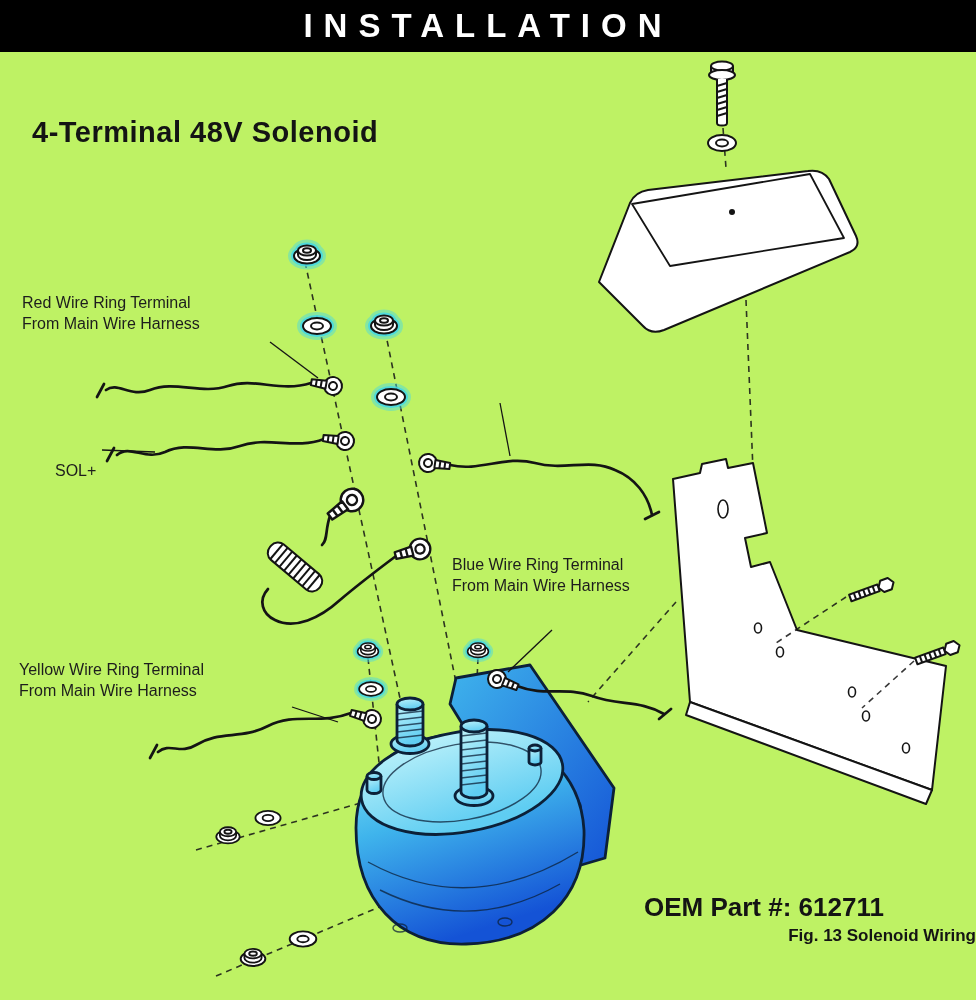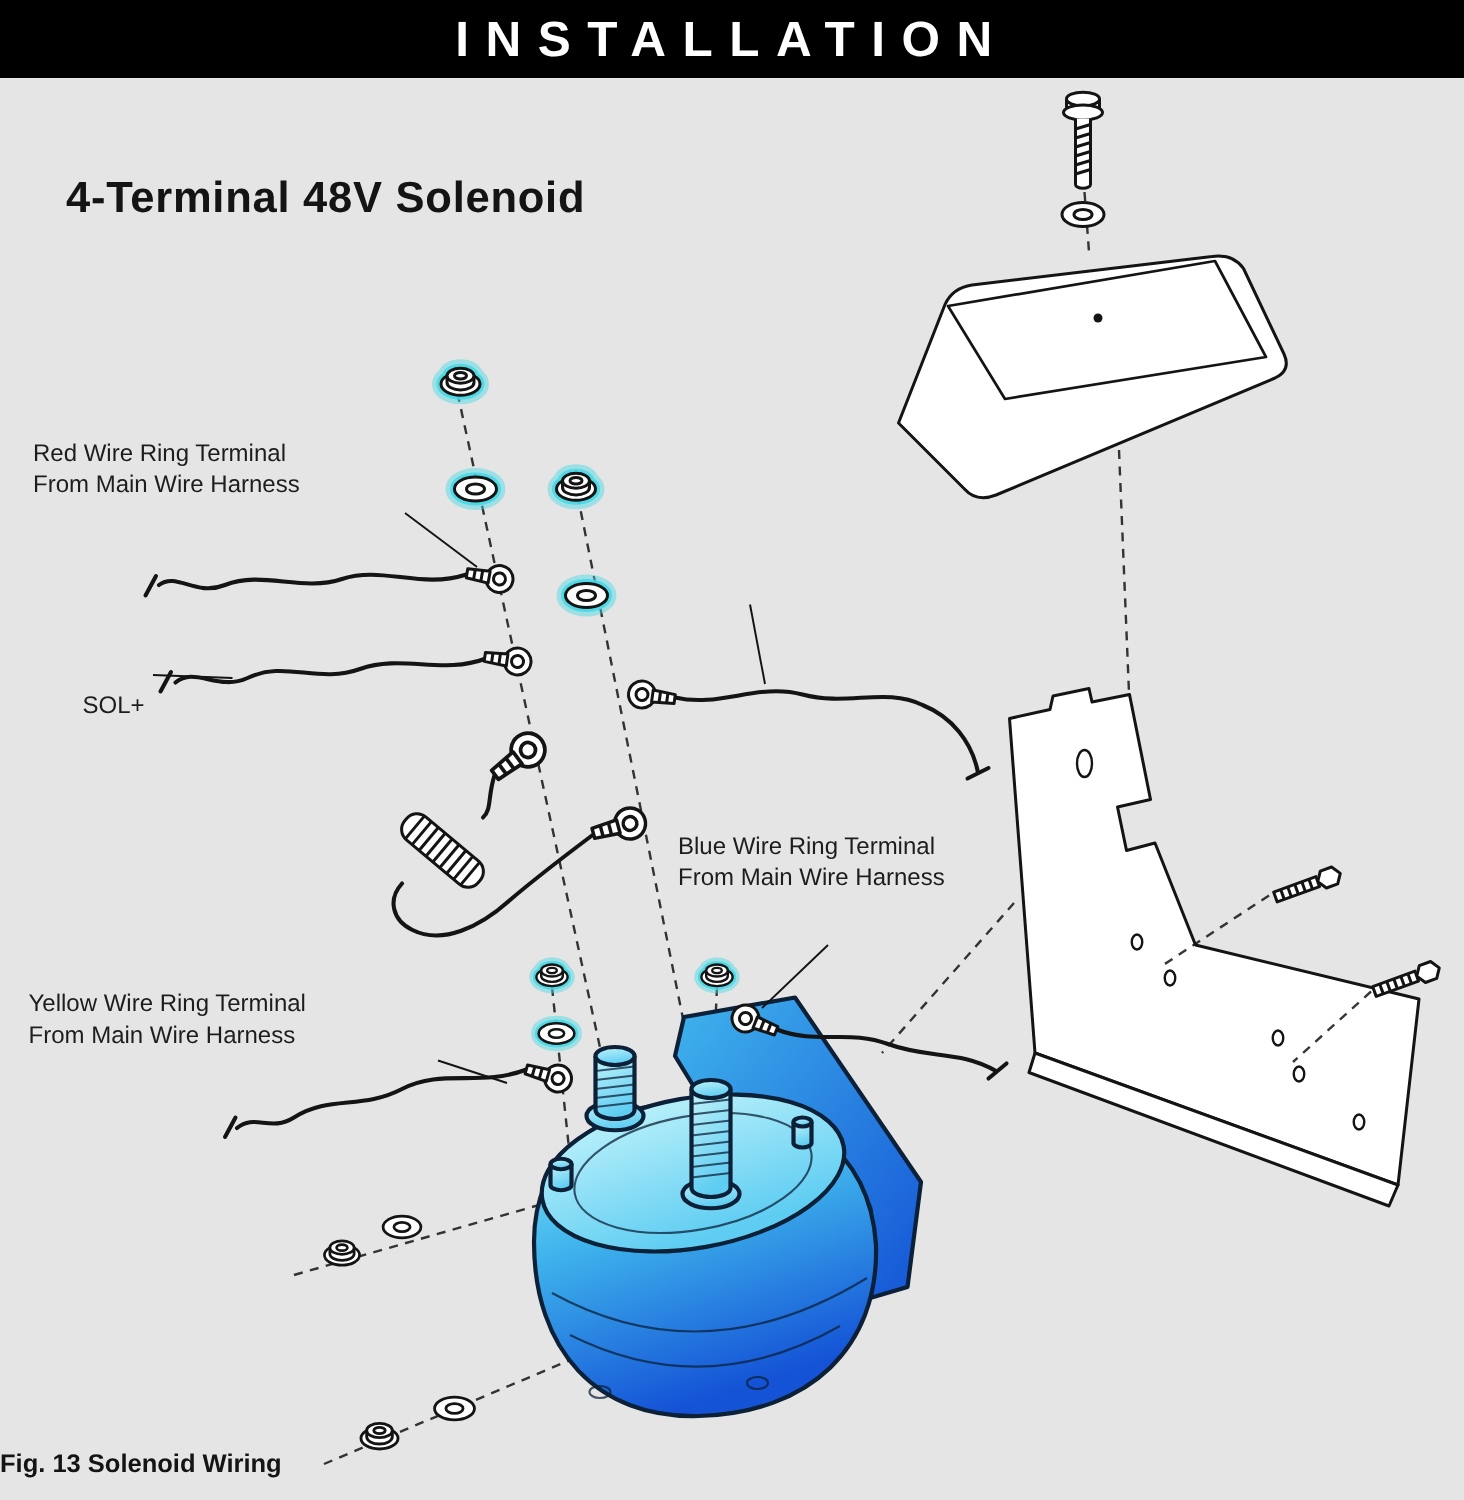--- a/index.html
+++ b/index.html
@@ -2,33 +2,33 @@
 <html style="--ink: #141414; --banner-bg: #000000; --banner-text: #ffffff; --highlight: #45d8e6; --sol-light: #8feef8; --sol-mid: #3fb4ec; --sol-deep: #1453d6; --cap-light: #c2f4fb; --cap-mid: #5fcdf2;"><head>
 <meta charset="utf-8">
 <style>
   :root{
     --ink:#141414; --banner-bg:#000; --banner-text:#fff; --highlight:#45d8e6;
     --sol-light:#8feef8; --sol-mid:#3fb4ec; --sol-deep:#1453d6;
     --cap-light:#c2f4fb; --cap-mid:#5fcdf2;
   }
   *{box-sizing:border-box;margin:0;padding:0}
   body{background:#fff;font-family:"Liberation Sans",sans-serif;color:var(--ink)}
-  .page{position:relative;width:976px;height:1000px;background:#e5e5e5;overflow:hidden}
+  .page{position:relative;width:976px;height:1000px;background:#bef264;overflow:hidden}
   .banner{position:absolute;left:0;top:0;width:976px;height:52px;background:var(--banner-bg);
           display:flex;align-items:center;justify-content:center}
   .banner span{color:var(--banner-text);font-size:33px;font-weight:800;letter-spacing:11px}
-  .fig-title{position:absolute;left:44px;top:116px;font-size:29px;font-weight:800;letter-spacing:.5px}
+  .fig-title{position:absolute;left:32px;top:116px;font-size:29px;font-weight:800;letter-spacing:.5px}
   .lbl{position:absolute;font-size:16px;line-height:1.32;white-space:pre-line;color:#1d1d1d}
   .lbl-red{left:22px;top:292px}
   .lbl-solplus{left:55px;top:460px}
   .lbl-solminus{left:450px;top:384px}
   .lbl-blue{left:452px;top:554px}
   .lbl-yellow{left:19px;top:659px}
   .oem{position:absolute;left:644px;top:892px;font-size:26px;font-weight:800}
-  .caption{position:absolute;left:0;top:966px;width:976px;text-align:left;font-size:17px;font-weight:700}
+  .caption{position:absolute;left:0;top:926px;width:976px;text-align:right;font-size:17px;font-weight:700}
   svg{position:absolute;left:0;top:0}
   .part{fill:#fff;stroke:var(--ink);stroke-width:2;stroke-linejoin:round}
   .ink{stroke:var(--ink);fill:none;stroke-linejoin:round}
   .dash{stroke:var(--ink);stroke-width:1.6;stroke-dasharray:6 5;fill:none;opacity:.85}
   .halo{fill:none;stroke:var(--highlight);opacity:.45;stroke-width:12;stroke-linejoin:round}
   .halo2{fill:none;stroke:var(--highlight);opacity:.85;stroke-width:6;stroke-linejoin:round}
   .wire{stroke:var(--ink);stroke-width:2.7;fill:none;stroke-linecap:round}
   .lead{stroke:var(--ink);stroke-width:1.3}
   .sol{stroke:#0c2038;stroke-width:2.8;stroke-linejoin:round}
   .soldet{stroke:#0c2038;stroke-width:1.4;fill:none;opacity:.75}
@@ -299,14 +299,15 @@
   <div class="fig-title">4-Terminal 48V Solenoid</div>
 
   <div class="lbl lbl-red">Red Wire Ring Terminal
 From Main Wire Harness</div>
   <div class="lbl lbl-solplus">SOL+</div>
   <div class="lbl lbl-blue">Blue Wire Ring Terminal
 From Main Wire Harness</div>
   <div class="lbl lbl-yellow">Yellow Wire Ring Terminal
 From Main Wire Harness</div>
 
+  <div class="oem">OEM Part #: 612711</div>
   <div class="caption">Fig. 13  Solenoid Wiring</div>
 </div>
 
 </body></html>

